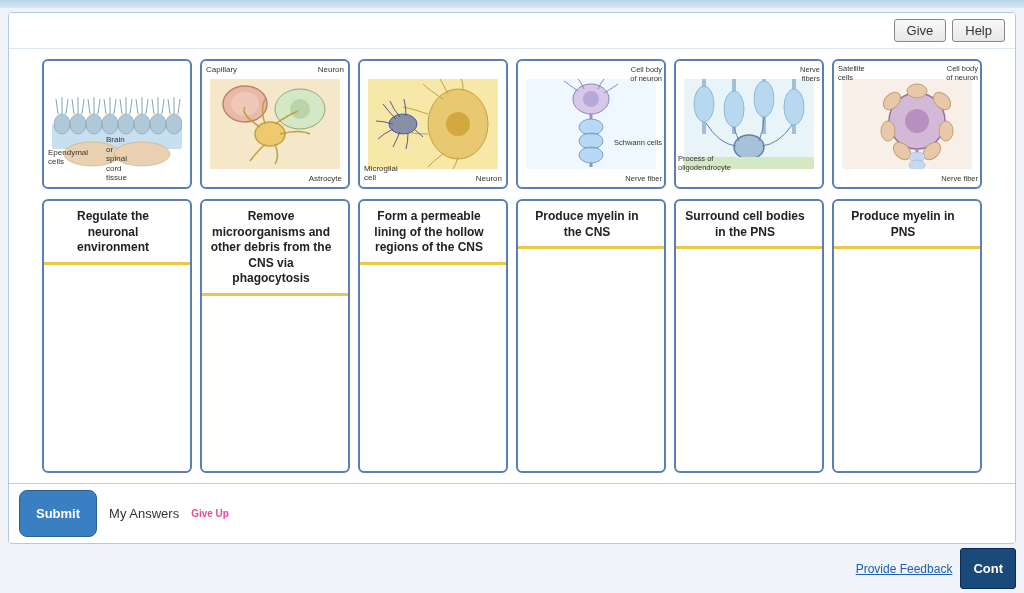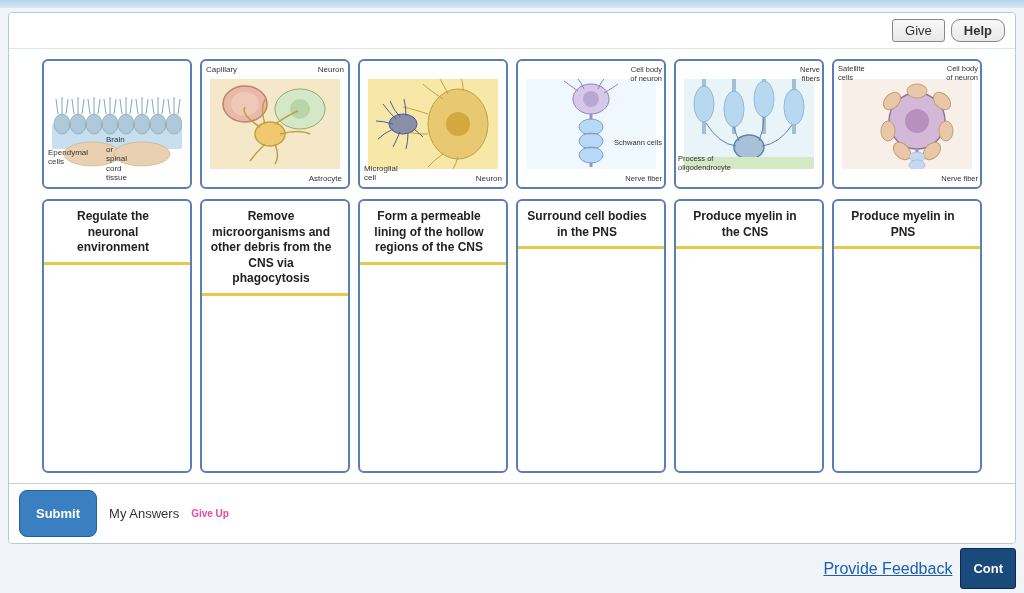--- a/index.html
+++ b/index.html
@@ -43,22 +43,21 @@
       padding: 3px 12px;
       border: 1px solid #888;
       border-radius: 3px;
       background: linear-gradient(to bottom, #f8f8f8, #e8e8e8);
       font-size: 13px;
       cursor: pointer;
       color: #333;
     }
 
     .help-btn {
-      font-weight: bold;
-      border-radius: 9px;
+      font-weight: normal;
     }
 
     .content-area {
       flex: 1;
       padding: 10px 15px;
       display: flex;
       flex-direction: column;
       gap: 10px;
       overflow: hidden;
     }
@@ -168,21 +167,21 @@
     .footer {
       display: flex;
       justify-content: flex-end;
       align-items: center;
       padding: 4px 8px;
       background: #f0f4f8;
       gap: 8px;
     }
 
     .provide-feedback-link {
-      font-size: 16px;
+      font-size: 12px;
       color: #1a5fb4;
       text-decoration: underline;
       cursor: pointer;
     }
 
     .cont-btn {
       background: #1a4a7a;
       color: white;
       border: 1px solid #0a2a5a;
       border-radius: 3px;
@@ -448,26 +447,26 @@
         <div class="label-box-header">Remove microorganisms and other debris from the CNS via phagocytosis</div>
         <div class="label-box-content"></div>
       </div>
 
       <div class="label-box">
         <div class="label-box-header">Form a permeable lining of the hollow regions of the CNS</div>
         <div class="label-box-content"></div>
       </div>
 
       <div class="label-box">
+        <div class="label-box-header">Produce myelin in the CNS</div>
+        <div class="label-box-content"></div>
+      </div>
+
+      <div class="label-box">
         <div class="label-box-header">Surround cell bodies in the PNS</div>
-        <div class="label-box-content"></div>
-      </div>
-
-      <div class="label-box">
-        <div class="label-box-header">Produce myelin in the CNS</div>
         <div class="label-box-content"></div>
       </div>
 
       <div class="label-box">
         <div class="label-box-header">Produce myelin in PNS</div>
         <div class="label-box-content"></div>
       </div>
 
     </div>
 

